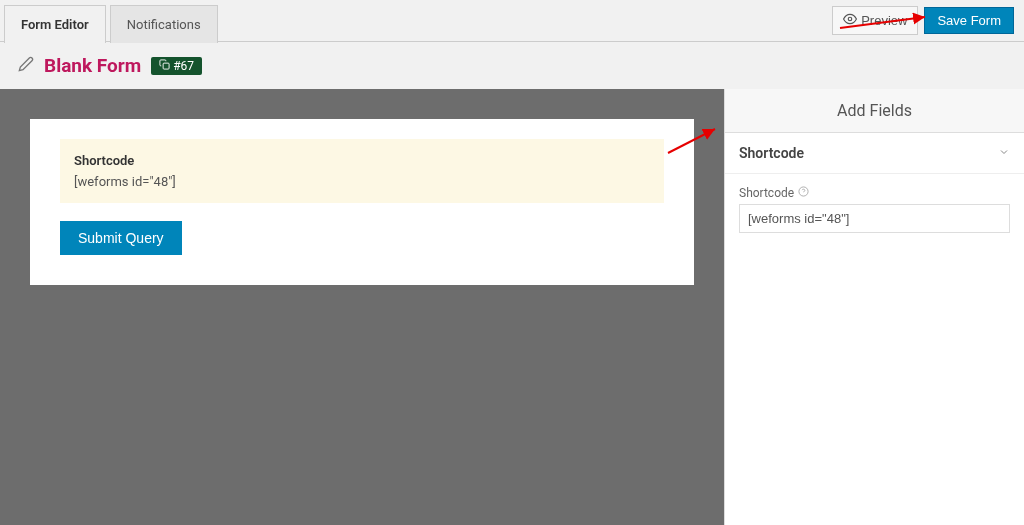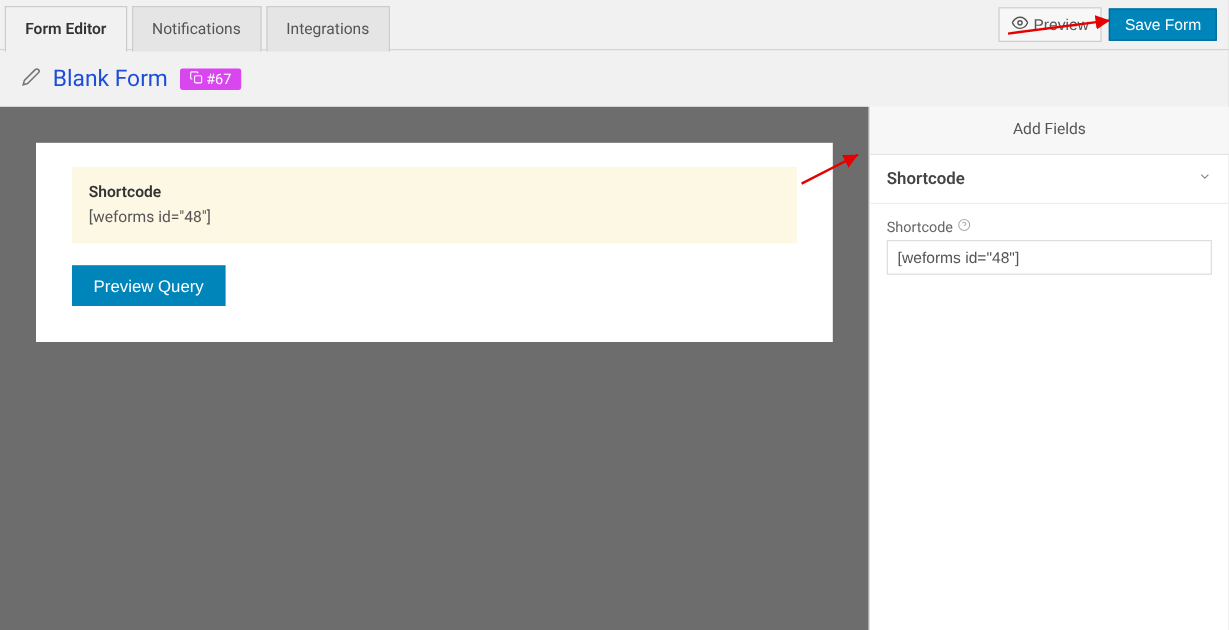--- a/index.html
+++ b/index.html
@@ -69,25 +69,25 @@
     .title-bar {
       display: flex;
       align-items: center;
       gap: 10px;
       padding: 12px 18px;
       background: #f1f1f1;
     }
     .pencil-icon { color: #777; }
     .form-title {
       font-size: 19px;
-      font-weight: 400;
-      color: #1d4ed8;
+      font-weight: 700;
+      color: #be185d;
     }
     .form-id-badge {
-      background: #d946ef;
+      background: #14532d;
       color: #fff;
       font-size: 12px;
       padding: 2px 8px;
       border-radius: 2px;
       display: flex;
       align-items: center;
       gap: 3px;
       cursor: pointer;
     }
     .main-area {
@@ -137,21 +137,21 @@
     .sidebar-tabs {
       display: flex;
       border-bottom: 1px solid #ddd;
     }
     .sidebar-tab {
       flex: 1;
       text-align: center;
       padding: 12px 0;
       cursor: pointer;
       color: #555;
-      font-size: 13px;
+      font-size: 16px;
       background: #f7f7f7;
     }
     .sidebar-tab.active {
       background: #fff;
       font-weight: 400;
       border-bottom: 2px solid #fff;
       position: relative;
       top: 1px;
     }
     .accordion-header {
@@ -205,21 +205,20 @@
       height: 40px;
     }
   </style>
 </head>
 <body>
 
 <div class="top-bar">
   <div class="tabs">
     <div class="tab active">Form Editor</div>
     <div class="tab">Notifications</div>
-    <div class="tab">Integrations</div>
   </div>
   <div class="top-actions">
     <button class="btn-preview">
       <span>
         <svg width="14" height="14" viewBox="0 0 24 24" fill="none" stroke="#555" stroke-width="2">
             <path d="M1 12s4-8 11-8 11 8 11 8-4 8-11 8-11-8-11-8z"></path>
             <circle cx="12" cy="12" r="3"></circle>
           </svg>
       </span>
       <span>Preview</span>
@@ -246,21 +245,21 @@
   </span>
 </div>
 
 <div class="main-area">
   <div class="canvas">
     <div class="form-preview">
       <div class="shortcode-block">
         <div class="shortcode-title">Shortcode</div>
         <div class="shortcode-value">[weforms id="48"]</div>
       </div>
-      <button class="submit-btn">Preview Query</button>
+      <button class="submit-btn">Submit Query</button>
     </div>
   </div>
 
   <div class="sidebar">
     <div class="sidebar-tabs">
       <div class="sidebar-tab">Add Fields</div>
     </div>
     <div class="accordion-header">
       <span>Shortcode</span>
       <span class="chevron">

